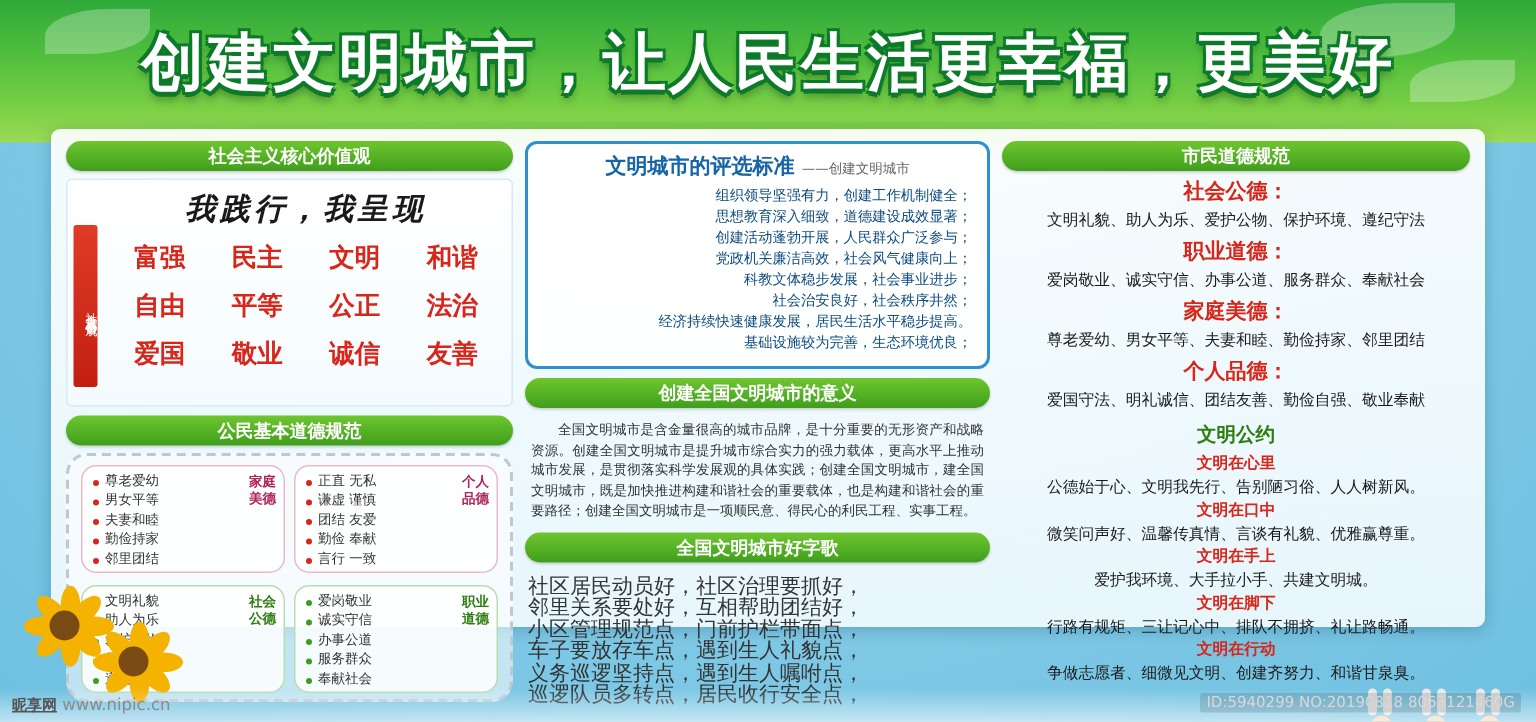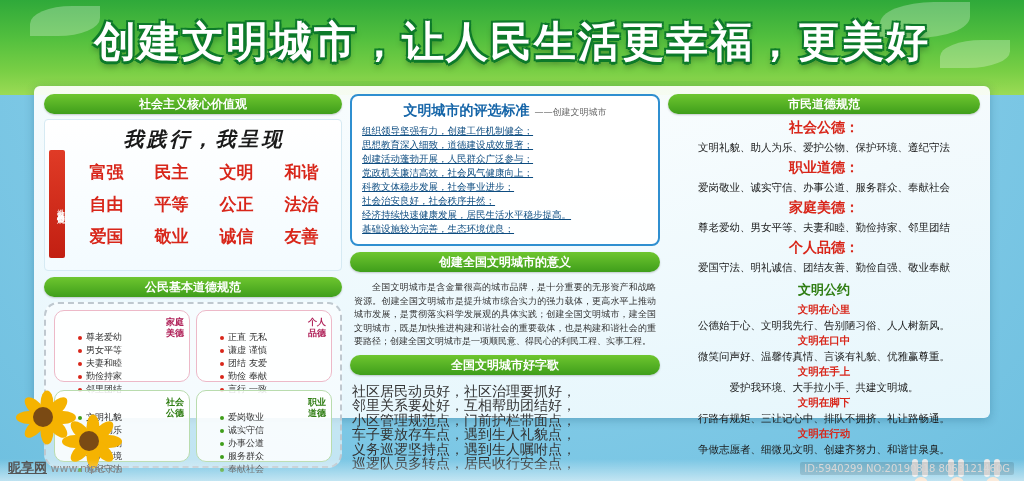--- a/index.html
+++ b/index.html
@@ -94,21 +94,21 @@
     padding:6px 8px;
   }
   .morals-row { display:flex; gap:6px; height:72px; margin-bottom:8px; }
   .morals-card {
     flex:1; border:1px solid #e2b6c4; border-radius:10px;
     background:rgba(255,255,255,.85);
     padding:4px 6px; position:relative;
   }
   .morals-card.pink  { border-color:#edb9c8; }
   .morals-card.green { border-color:#b9dcae; }
-  .morals-card ul { margin:16px; padding:0; list-style:none; }
+  .morals-card ul { margin:0; padding:0; list-style:none; }
   .morals-card li {
     font-size:9px; color:#333; line-height:13px; padding-left:9px; position:relative;
   }
   .morals-card li:before{
     content:""; position:absolute; left:1px; top:5px; width:4px; height:4px;
     border-radius:50%; background:#d8261a;
   }
   .morals-card.green li:before{ background:#3f9e1b; }
   .morals-tag {
     position:absolute; right:4px; top:6px; width:20px;
@@ -119,21 +119,21 @@
   
   .blue-box {
     border:2px solid #2f8fd0; border-radius:8px; background:rgba(255,255,255,.92);
     padding:6px 10px 8px 10px; margin-bottom:6px; position:relative;
   }
   .blue-title {
     text-align:center; color:#1565a8; font-size:14px; font-weight:bold; margin-bottom:4px;
   }
   .blue-title small{ font-size:9px; color:#666; font-weight:normal; }
   .blue-box ol { margin:0; padding:0; list-style:none; }
-  .blue-box li { font-size:9.5px; line-height:14px; color:#0d4c80; text-align:left;text-decoration:underline; }
+  .blue-box li { font-size:9.5px; line-height:14px; color:#0d4c80; text-align:right; }
   .para {
     font-size:9px; line-height:13.5px; color:#333; text-align:justify;
     padding:4px 4px 0 4px; text-indent:18px;
   }
   .song-cols { display:flex; gap:10px; padding:4px 2px 0 2px; }
   .song-cols ul { margin:0; padding:0; list-style:none; flex:1; }
   .song-cols li { font-size:14px; line-height:14.5px; color:#333; }
 
   
   .r-sub { text-align:center; font-size:14px; font-weight:bold; color:#d8261a; margin:4px 0 2px; }
@@ -146,21 +146,21 @@
   .sunflower { position:absolute; left:6px; bottom:4px; width:120px; height:92px; }
   .sf-petal { position:absolute; width:26px; height:13px; background:#f5b301; border-radius:50%; }
   .sf-core { position:absolute; width:20px; height:20px; border-radius:50%; background:#7a4a14; }
   .kids { position:absolute; right:8px; bottom:4px; width:120px; height:86px; }
   .kid { position:absolute; bottom:0; }
   .kid .head { width:14px; height:14px; border-radius:50%; background:#f6d2b0; position:absolute; top:0; left:8px; }
   .kid .leg  { width:6px; height:18px; position:absolute; bottom:0; background:#e8e8e8; border-radius:3px; }
   .watermark-left {
     position:absolute; left:8px; bottom:4px; font-size:11px; color:#8a8a8a;
   }
-  .watermark-left b{ color:#555; font-size:13px;text-decoration:underline; }
+  .watermark-left b{ color:#555; font-size:10px;text-decoration:underline; }
   .watermark-right {
     position:absolute; right:10px; bottom:6px; font-size:10px; color:#d8d8d8;
     background:rgba(0,0,0,.12); padding:1px 4px; border-radius:2px;
   }
   .bottom-strip {
     position:absolute; left:0; bottom:0; width:1024px; height:22px;
     background:linear-gradient(180deg, rgba(255,255,255,.0), rgba(255,255,255,.55));
   }
 </style>
 </head>

